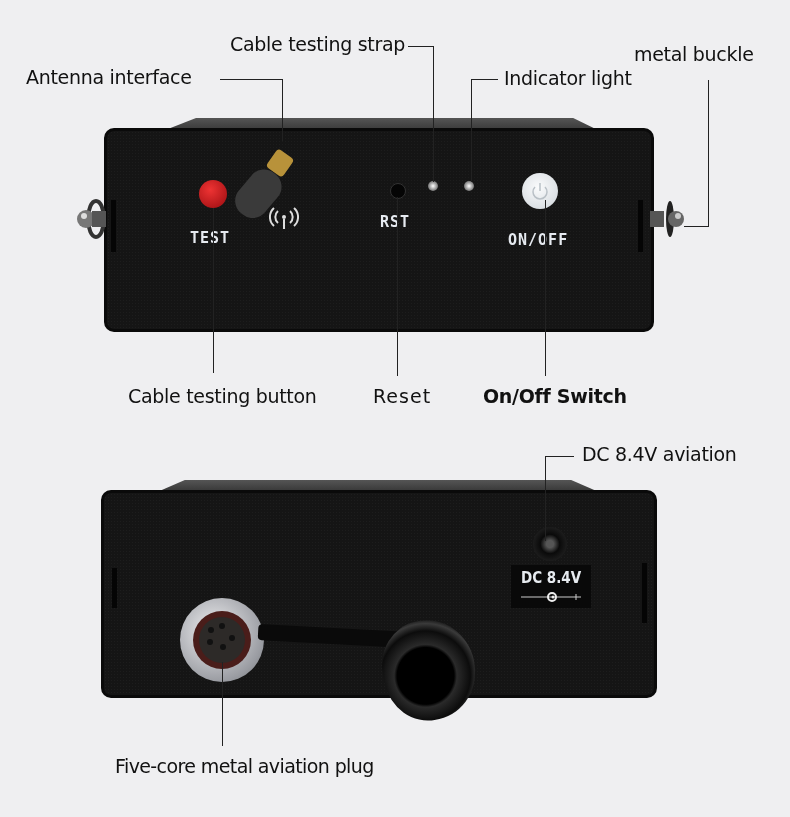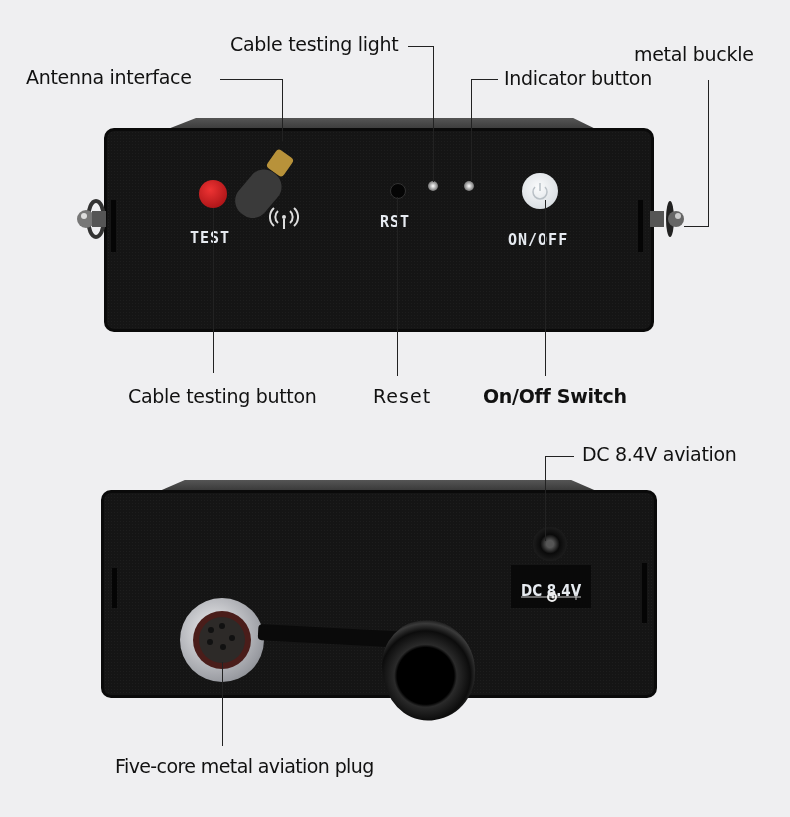--- a/index.html
+++ b/index.html
@@ -62,25 +62,25 @@
         <line x1="18" y1="10" x2="18" y2="18" stroke="#b9c0c6" stroke-width="1.5"></line>
       </svg>
   </div>
   <div class="silk" style="left:508px;top:231px;">ON/OFF</div>
 </div>
 
 <div class="lbl" style="left:26px;top:66px;text-align:center;">Antenna interface</div>
 <div class="ln" style="left:220px;top:79px;width:62px;height:1px;"></div>
 <div class="ln" style="left:282px;top:79px;width:1px;height:62px;"></div>
 
-<div class="lbl" style="left:230px;top:33px;">Cable testing light</div>
+<div class="lbl" style="left:230px;top:33px;">Cable testing strap</div>
 <div class="ln" style="left:408px;top:46px;width:25px;height:1px;"></div>
 <div class="ln" style="left:433px;top:46px;width:1px;height:136px;"></div>
 
-<div class="lbl" style="left:504px;top:67px;">Indicator button</div>
+<div class="lbl" style="left:504px;top:67px;">Indicator light</div>
 <div class="ln" style="left:471px;top:79px;width:27px;height:1px;"></div>
 <div class="ln" style="left:471px;top:79px;width:1px;height:103px;"></div>
 
 <div class="lbl" style="left:634px;top:43px;">metal buckle</div>
 <div class="ln" style="left:708px;top:80px;width:1px;height:146px;"></div>
 <div class="ln" style="left:684px;top:226px;width:25px;height:1px;"></div>
 
 <div class="ln" style="left:213px;top:208px;width:1px;height:165px;"></div>
 <div class="lbl" style="left:128px;top:385px;">Cable testing button</div>
 <div class="ln" style="left:397px;top:197px;width:1px;height:179px;"></div>
@@ -89,21 +89,21 @@
 <div class="lbl" style="left:483px;top:385px;font-weight:bold;">On/Off Switch</div>
 
 <div>
   <div class="top-lid" style="left:148px;top:480px;width:460px;height:16px;clip-path:polygon(8% 0,92% 0,100% 100%,0 100%);"></div>
   <div class="face" style="left:101px;top:490px;width:556px;height:208px;"></div>
   <div class="slot" style="left:112px;top:568px;height:40px;"></div>
   <div class="slot" style="left:642px;top:563px;height:60px;"></div>
 
   <div style="position:absolute;left:533px;top:527px;width:34px;height:34px;border-radius:50%;background:radial-gradient(#555 15%,#0a0a0a 40%,#1c1c1c 70%);"></div>
   <div style="position:absolute;left:511px;top:565px;width:80px;height:43px;background:#090909;">
-    <div style="position:absolute;left:10px;top:4px;color:#e7ebf0;font-family:'DejaVu Sans Condensed','DejaVu Sans',sans-serif;font-weight:bold;font-size:15px;margin-top:13px;">DC 8.4V</div>
+    <div style="position:absolute;left:10px;top:4px;color:#e7ebf0;font-family:'DejaVu Sans Condensed','DejaVu Sans',sans-serif;font-weight:bold;font-size:15px;">DC 8.4V</div>
     <svg style="position:absolute;left:8px;top:26px" width="64" height="12">
       <line x1="2" y1="6" x2="62" y2="6" stroke="#ccc" stroke-width="1"></line>
       <circle cx="33" cy="6" r="4" fill="none" stroke="#eee" stroke-width="2"></circle>
         <circle cx="34" cy="6" r="1.5" fill="#eee"></circle>
       <line x1="57" y1="3" x2="57" y2="9" stroke="#ccc" stroke-width="1"></line>
     </svg>
   </div>
 
   <div style="position:absolute;left:180px;top:598px;width:84px;height:84px;border-radius:50%;background:radial-gradient(circle at 40% 40%,#f0f0f2,#9a9ca2 70%,#6a6c70);">
     <div style="position:absolute;left:13px;top:13px;width:58px;height:58px;border-radius:50%;background:#4a1d1a;">

